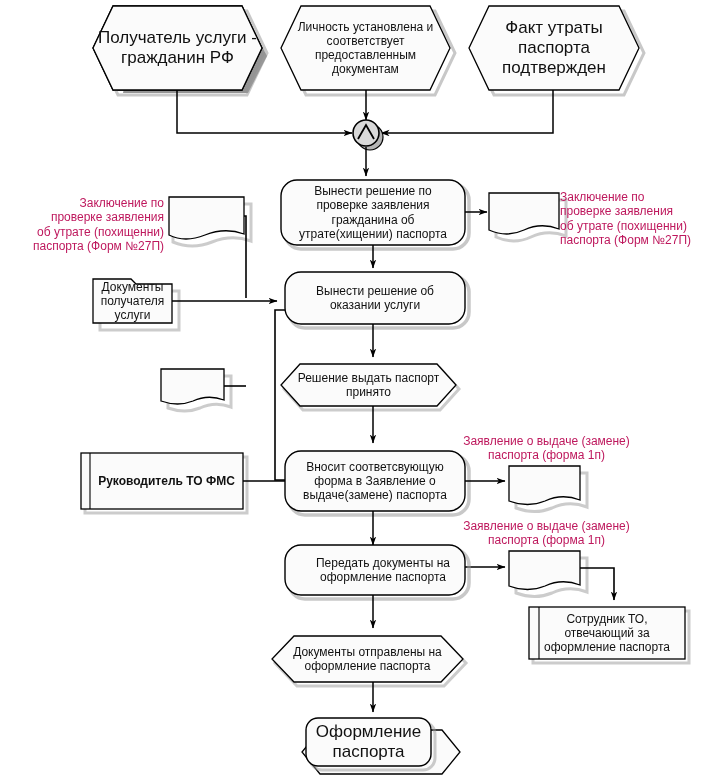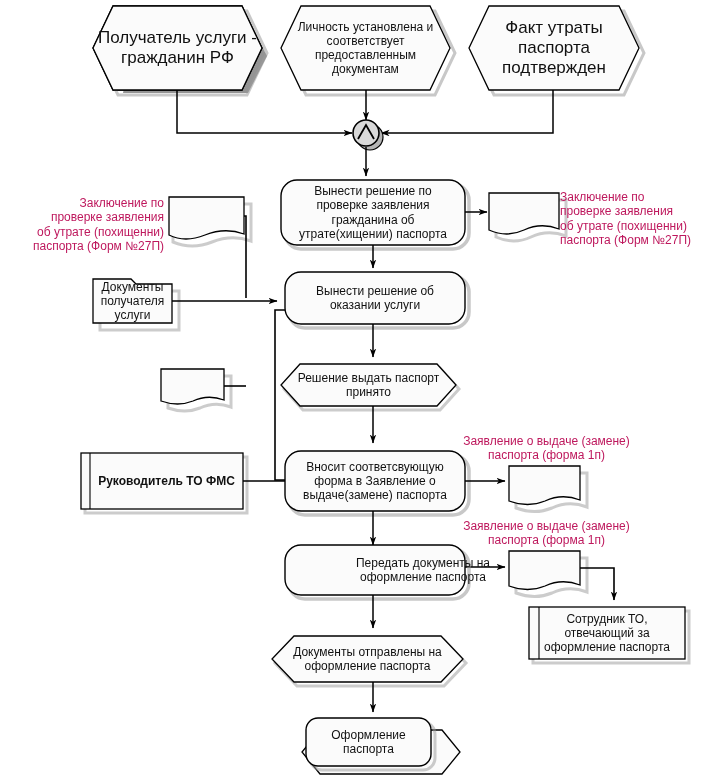--- a/index.html
+++ b/index.html
@@ -40,21 +40,21 @@
     position: absolute;
     text-align: right;
     line-height: 1.2;
     white-space: pre-line;
     color: #be185d;
   }
   .side-label.left-align { text-align: left; }
   .side-label.center-align { text-align: center; }
   .f13 { font-size: 17px; }
   .f12 { font-size: 12px; }
-  .f12b { font-size: 12px; }
+  .f12b { font-size: 17px; }
 </style>
 </head>
 <body>
 
 <div id="canvas">
 
   <svg id="svg-layer" viewBox="0 0 703 784" xmlns="http://www.w3.org/2000/svg">
     <defs>
       <marker id="arrow" markerWidth="10" markerHeight="10" refX="8.5" refY="3.2" orient="auto" markerUnits="userSpaceOnUse">
         <path d="M0,0 L9,3.2 L0,6.4 L2.4,3.2 z" fill="#000"></path>
@@ -224,21 +224,21 @@
   <div class="node-label f12" style="left:285px; top:272px; width:180px; height:52px;">Вынести решение об
 оказании услуги</div>
 
   <div class="node-label f12" style="left:281px; top:364px; width:175px; height:42px;">Решение выдать паспорт
 принято</div>
 
   <div class="node-label f12" style="left:285px; top:451px; width:180px; height:60px;">Вносит соответсвующую
 форма в Заявление о
 выдаче(замене) паспорта</div>
 
-  <div class="node-label f12" style="left:285px; top:545px; width:196px; height:50px;padding-left:40px;">Передать документы на
+  <div class="node-label f12" style="left:285px; top:545px; width:196px; height:50px;">Передать документы на
 оформление паспорта</div>
 
   <div class="node-label f12" style="left:272px; top:636px; width:191px; height:46px;">Документы отправлены на
 оформление паспорта</div>
 
   <div class="node-label f12b" style="left:306px; top:718px; width:125px; height:48px;">Оформление
 паспорта</div>
 
   <div class="node-label f12" style="left:93px; top:279px; width:79px; height:44px;">Документы
 получателя

